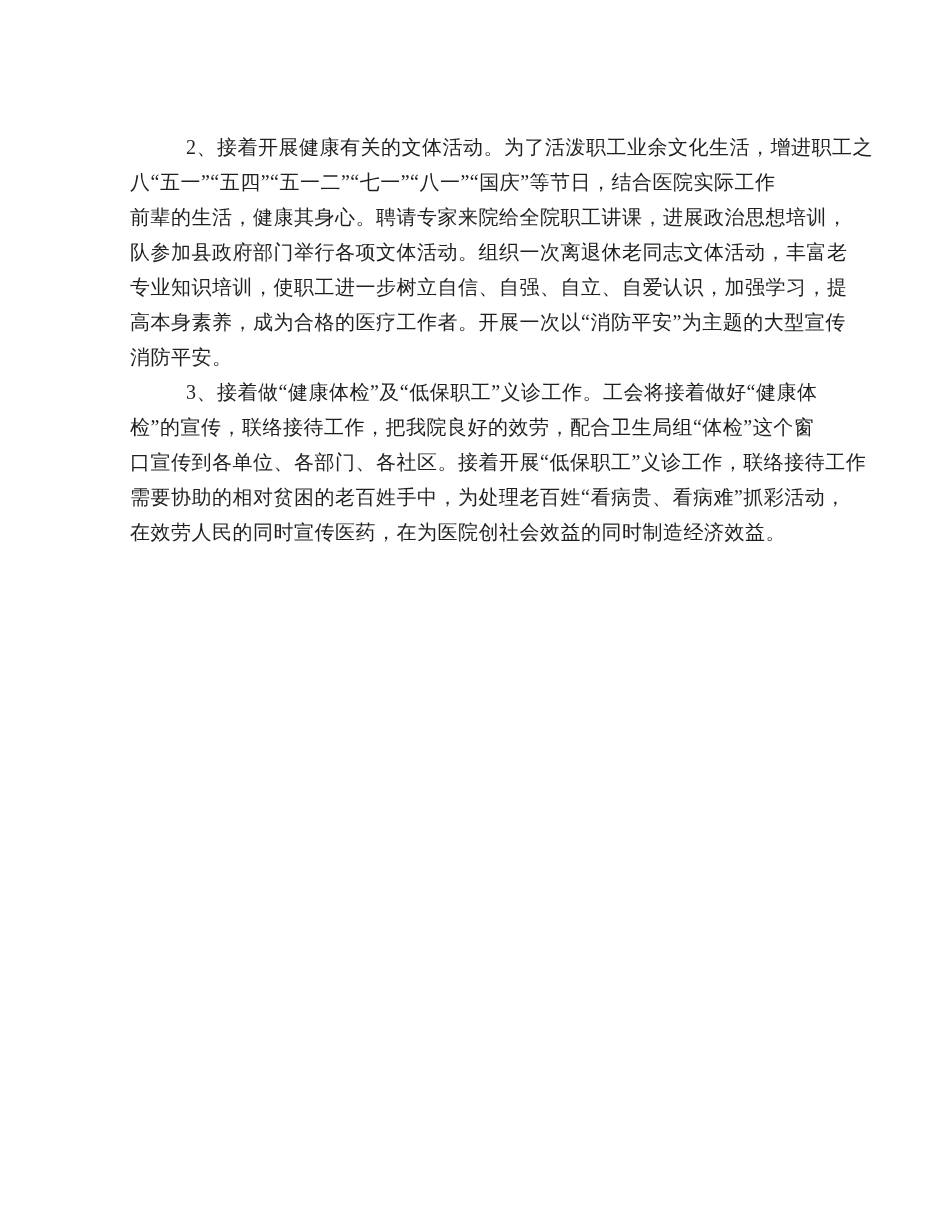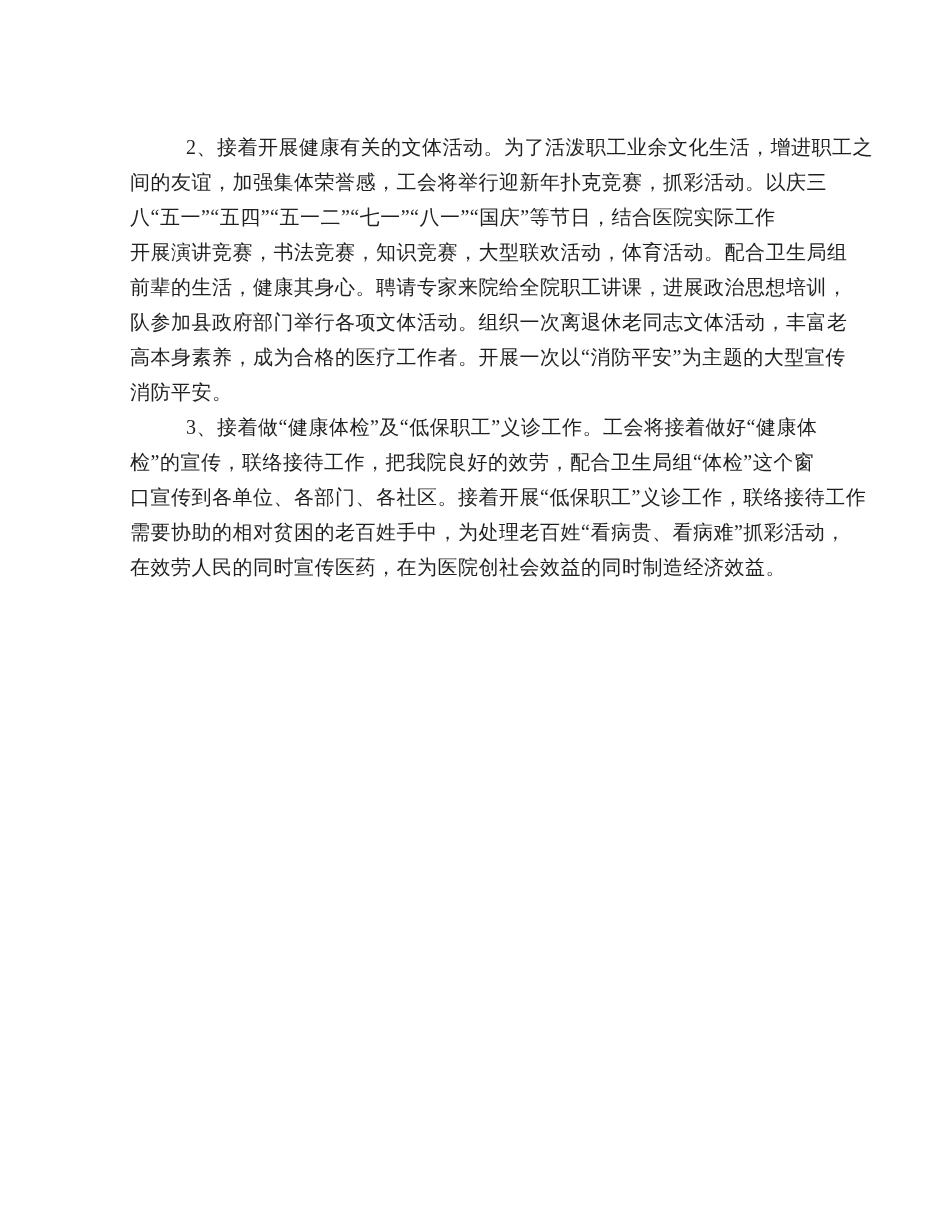--- a/index.html
+++ b/index.html
@@ -38,25 +38,24 @@
   }
 </style>
 </head>
 <body>
 
 <div class="page">
   <div class="doc-content">
 
     <div class="paragraph">
       <div class="text-line indent">2、接着开展健康有关的文体活动。为了活泼职工业余文化生活，增进职工之</div>
-      <div class="text-line">间的友谊，加强集体荣誉感，工会将举行迎新年扑克竞赛，抓彩活动。以庆三</div>
       <div class="text-line">八“五一”“五四”“五一二”“七一”“八一”“国庆”等节日，结合医院实际工作</div>
-      <div class="text-line">开展演讲竞赛，书法竞赛，知识竞赛，大型联欢活动，体育活动。配合卫生局组</div>
       <div class="text-line">前辈的生活，健康其身心。聘请专家来院给全院职工讲课，进展政治思想培训，</div>
       <div class="text-line">队参加县政府部门举行各项文体活动。组织一次离退休老同志文体活动，丰富老</div>
+      <div class="text-line">专业知识培训，使职工进一步树立自信、自强、自立、自爱认识，加强学习，提</div>
       <div class="text-line">高本身素养，成为合格的医疗工作者。开展一次以“消防平安”为主题的大型宣传</div>
       <div class="text-line">消防平安。</div>
     </div>
 
     <div class="paragraph">
       <div class="text-line indent">3、接着做“健康体检”及“低保职工”义诊工作。工会将接着做好“健康体</div>
       <div class="text-line">检”的宣传，联络接待工作，把我院良好的效劳，配合卫生局组“体检”这个窗</div>
       <div class="text-line">口宣传到各单位、各部门、各社区。接着开展“低保职工”义诊工作，联络接待工作</div>
       <div class="text-line">需要协助的相对贫困的老百姓手中，为处理老百姓“看病贵、看病难”抓彩活动，</div>
       <div class="text-line">在效劳人民的同时宣传医药，在为医院创社会效益的同时制造经济效益。</div>

